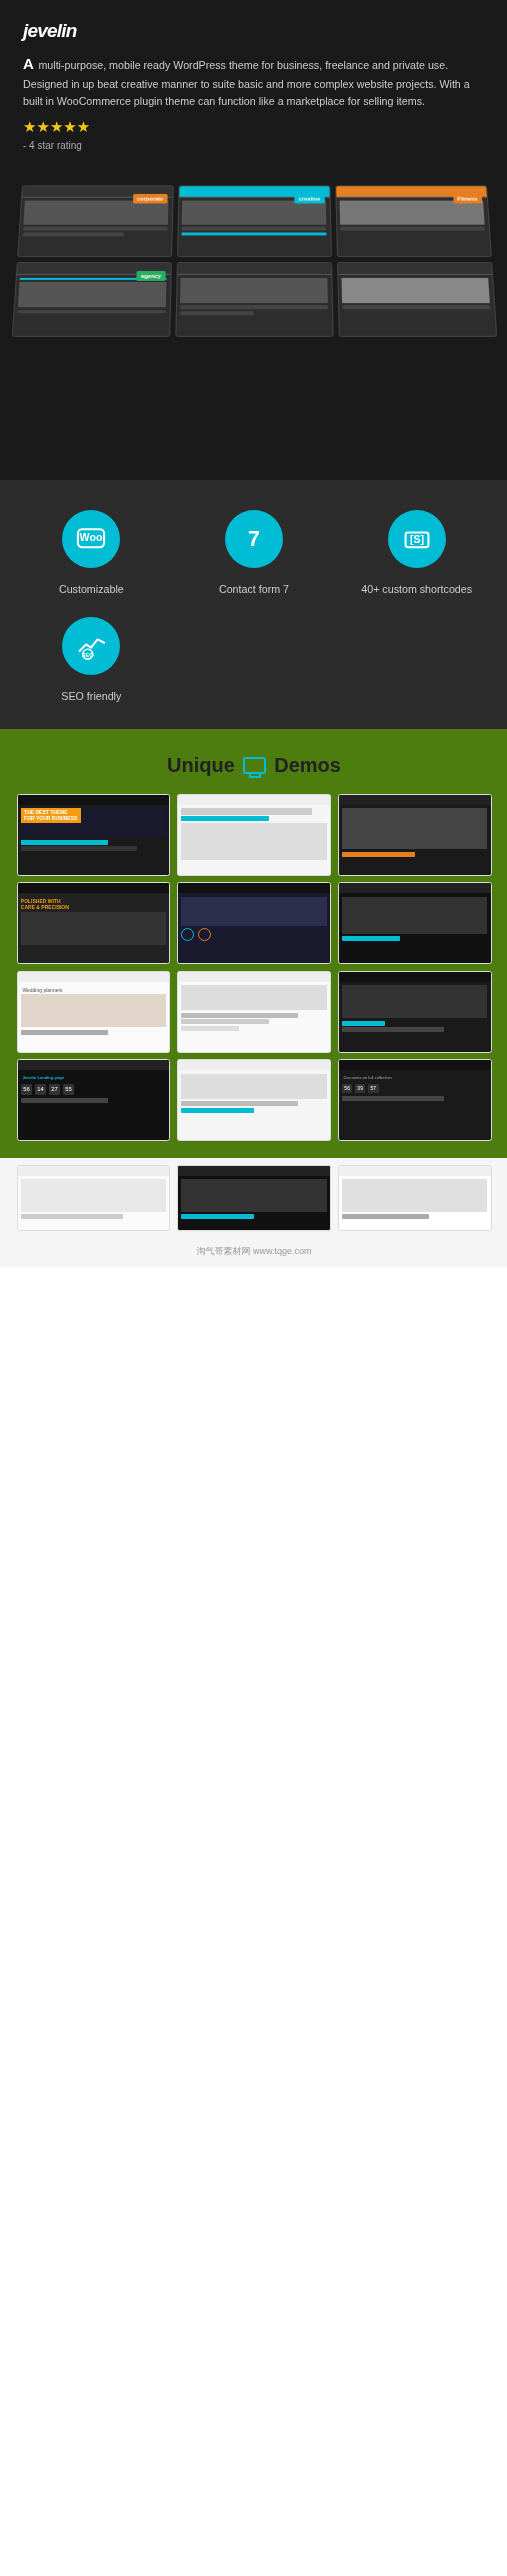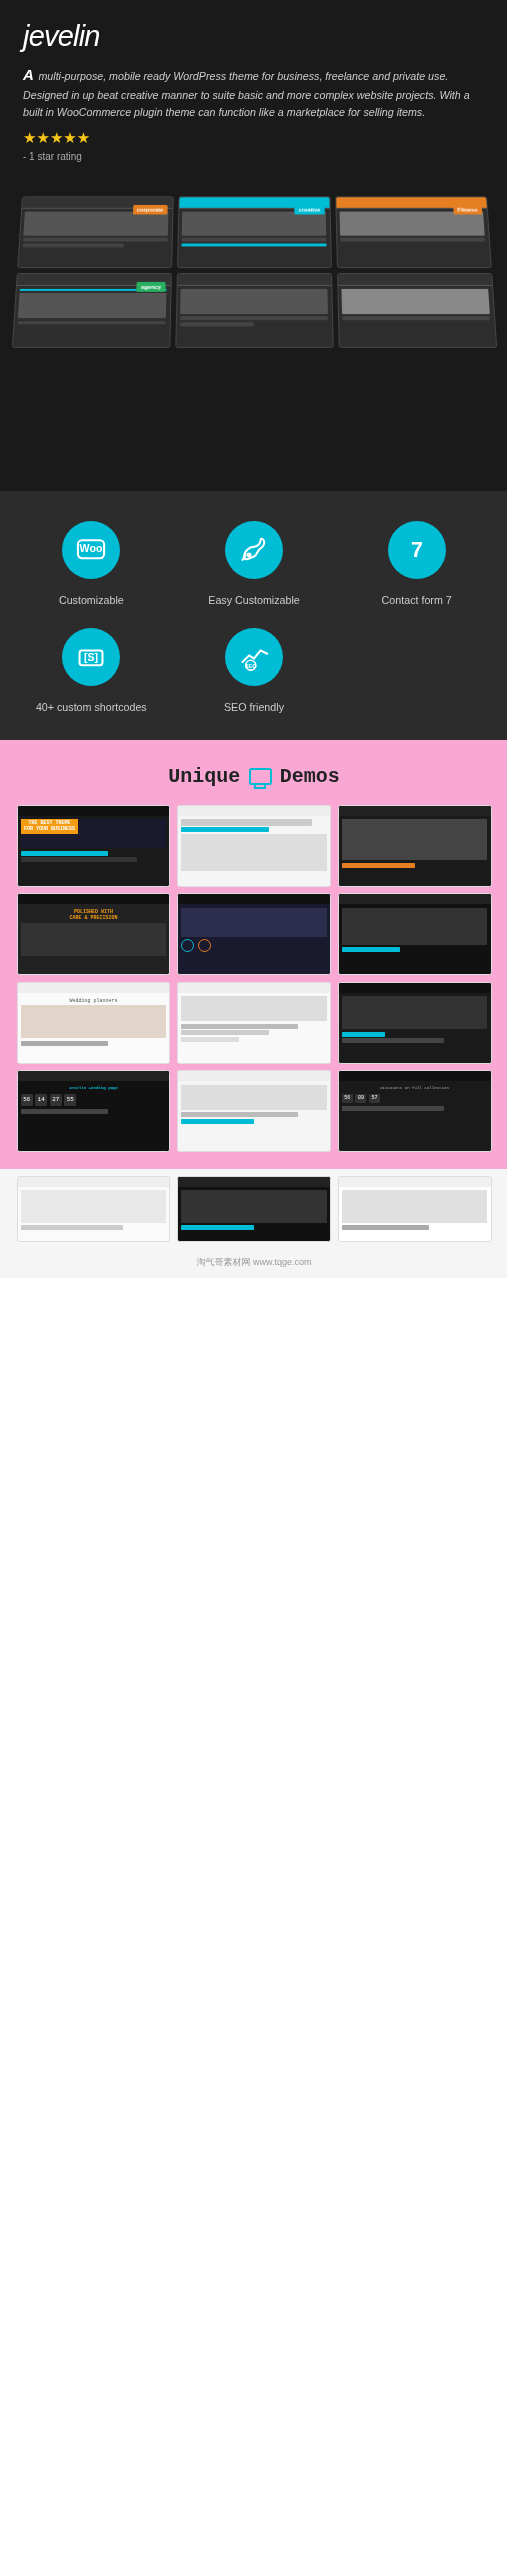--- a/index.html
+++ b/index.html
@@ -9,33 +9,32 @@
       background: #fff;
       overflow-x: hidden;
     }
 
     
     .header-section {
       background: #1a1a1a;
       padding: 20px 23px 16.5px;
     }
     .brand-logo {
-      font-size: 29px;
-      font-weight: 400;
+      font-size: 19px;
+      font-weight: 700;
       color: #fff;
       letter-spacing: -0.8px;
       margin-bottom: 10px;
       font-style: italic;
     }
     .description {
       color: #ccc;
       font-size: 10.7px;
       line-height: 1.6;
       margin-bottom: 8.2px;
-      font-style: italic;
     }
     .description strong { color: #fff; font-size: 15px; margin-right: 1.6px; }
     .stars { color: #f5c518; font-size: 15px; margin-bottom: 3.3px; }
     .star-rating { color: #aaa; font-size: 10px; margin-top: 1.6px; }
 
     
     .collage-section {
       background: #1a1a1a;
       padding: 8.2px 0 25px;
       position: relative;
@@ -141,24 +140,22 @@
     }
     .feature-label {
       color: #ccc;
       font-size: 10.7px;
       text-align: center;
       line-height: 1.4;
     }
 
     
     .demos-section {
-      background: #f9a8d4;
+      background: #4d7c0f;
       padding: 25px 16.5px 16.5px;
-      text-align: center;
-      font-family: Liberation Mono, monospace;
     }
     .demos-title {
       font-size: 20px;
       font-weight: 700;
       color: #222;
       margin-bottom: 16.5px;
       display: flex;
       align-items: center;
       justify-content: center;
       gap: 8.2px;
@@ -250,21 +247,21 @@
 
 <div class="header-section">
   <div class="brand-logo">
     <em>jevelin</em>
   </div>
   <p class="description">
     <strong>A</strong>
     <span>multi-purpose, mobile ready WordPress theme for business, freelance and private use. Designed in up beat creative manner to suite basic and more complex website projects. With a built in WooCommerce plugin theme can function like a marketplace for selling items.</span>
   </p>
   <div class="stars">★★★★★</div>
-  <div class="star-rating">- 1 star rating</div>
+  <div class="star-rating">- 4 star rating</div>
 </div>
 
 <div class="collage-section">
   <div class="collage-inner">
     <div class="collage-grid">
 
       <div class="collage-item">
         <div class="ci-header"></div>
         <div class="ci-body">
           <div class="ci-img"></div>
@@ -327,30 +324,20 @@
       <div class="feature-icon">
         <svg width="36" height="36" viewBox="0 0 44 44" xmlns="http://www.w3.org/2000/svg" style="font-size:30px">
           <rect x="6" y="10" width="32" height="22" rx="5" fill="none" stroke="white" stroke-width="2.5"></rect>
           <text x="22" y="25" text-anchor="middle" fill="white" font-size="13" font-weight="bold" font-family="Arial">Woo</text>
         </svg>
       </div>
       <div class="feature-label">Customizable</div>
     </div>
 
 
-    <div class="feature-item">
-      <div class="feature-icon">
-        <svg width="36" height="36" viewBox="0 0 44 44" xmlns="http://www.w3.org/2000/svg">
-          <path d="M10 30 C10 24 16 18 22 18 C26 18 30 14 30 10 C30 8 32 8 33 9 C36 12 34 18 30 20 C26 22 26 28 22 30 C16 32 10 36 10 30Z" fill="none" stroke="white" stroke-width="2.5"></path>
-          <circle cx="16" cy="28" r="3" fill="white"></circle>
-          <path d="M12 28 L8 34" stroke="white" stroke-width="2.5" stroke-linecap="round"></path>
-        </svg>
-      </div>
-      <div class="feature-label">Easy Customizable</div>
-    </div>
 
     <div class="feature-item">
       <div class="feature-icon">
         <svg width="36" height="36" viewBox="0 0 44 44" xmlns="http://www.w3.org/2000/svg" style="font-size:30px">
           <text x="22" y="30" text-anchor="middle" fill="white" font-size="26" font-weight="bold" font-family="Arial">7</text>
         </svg>
       </div>
       <div class="feature-label">Contact form 7</div>
     </div>
 

